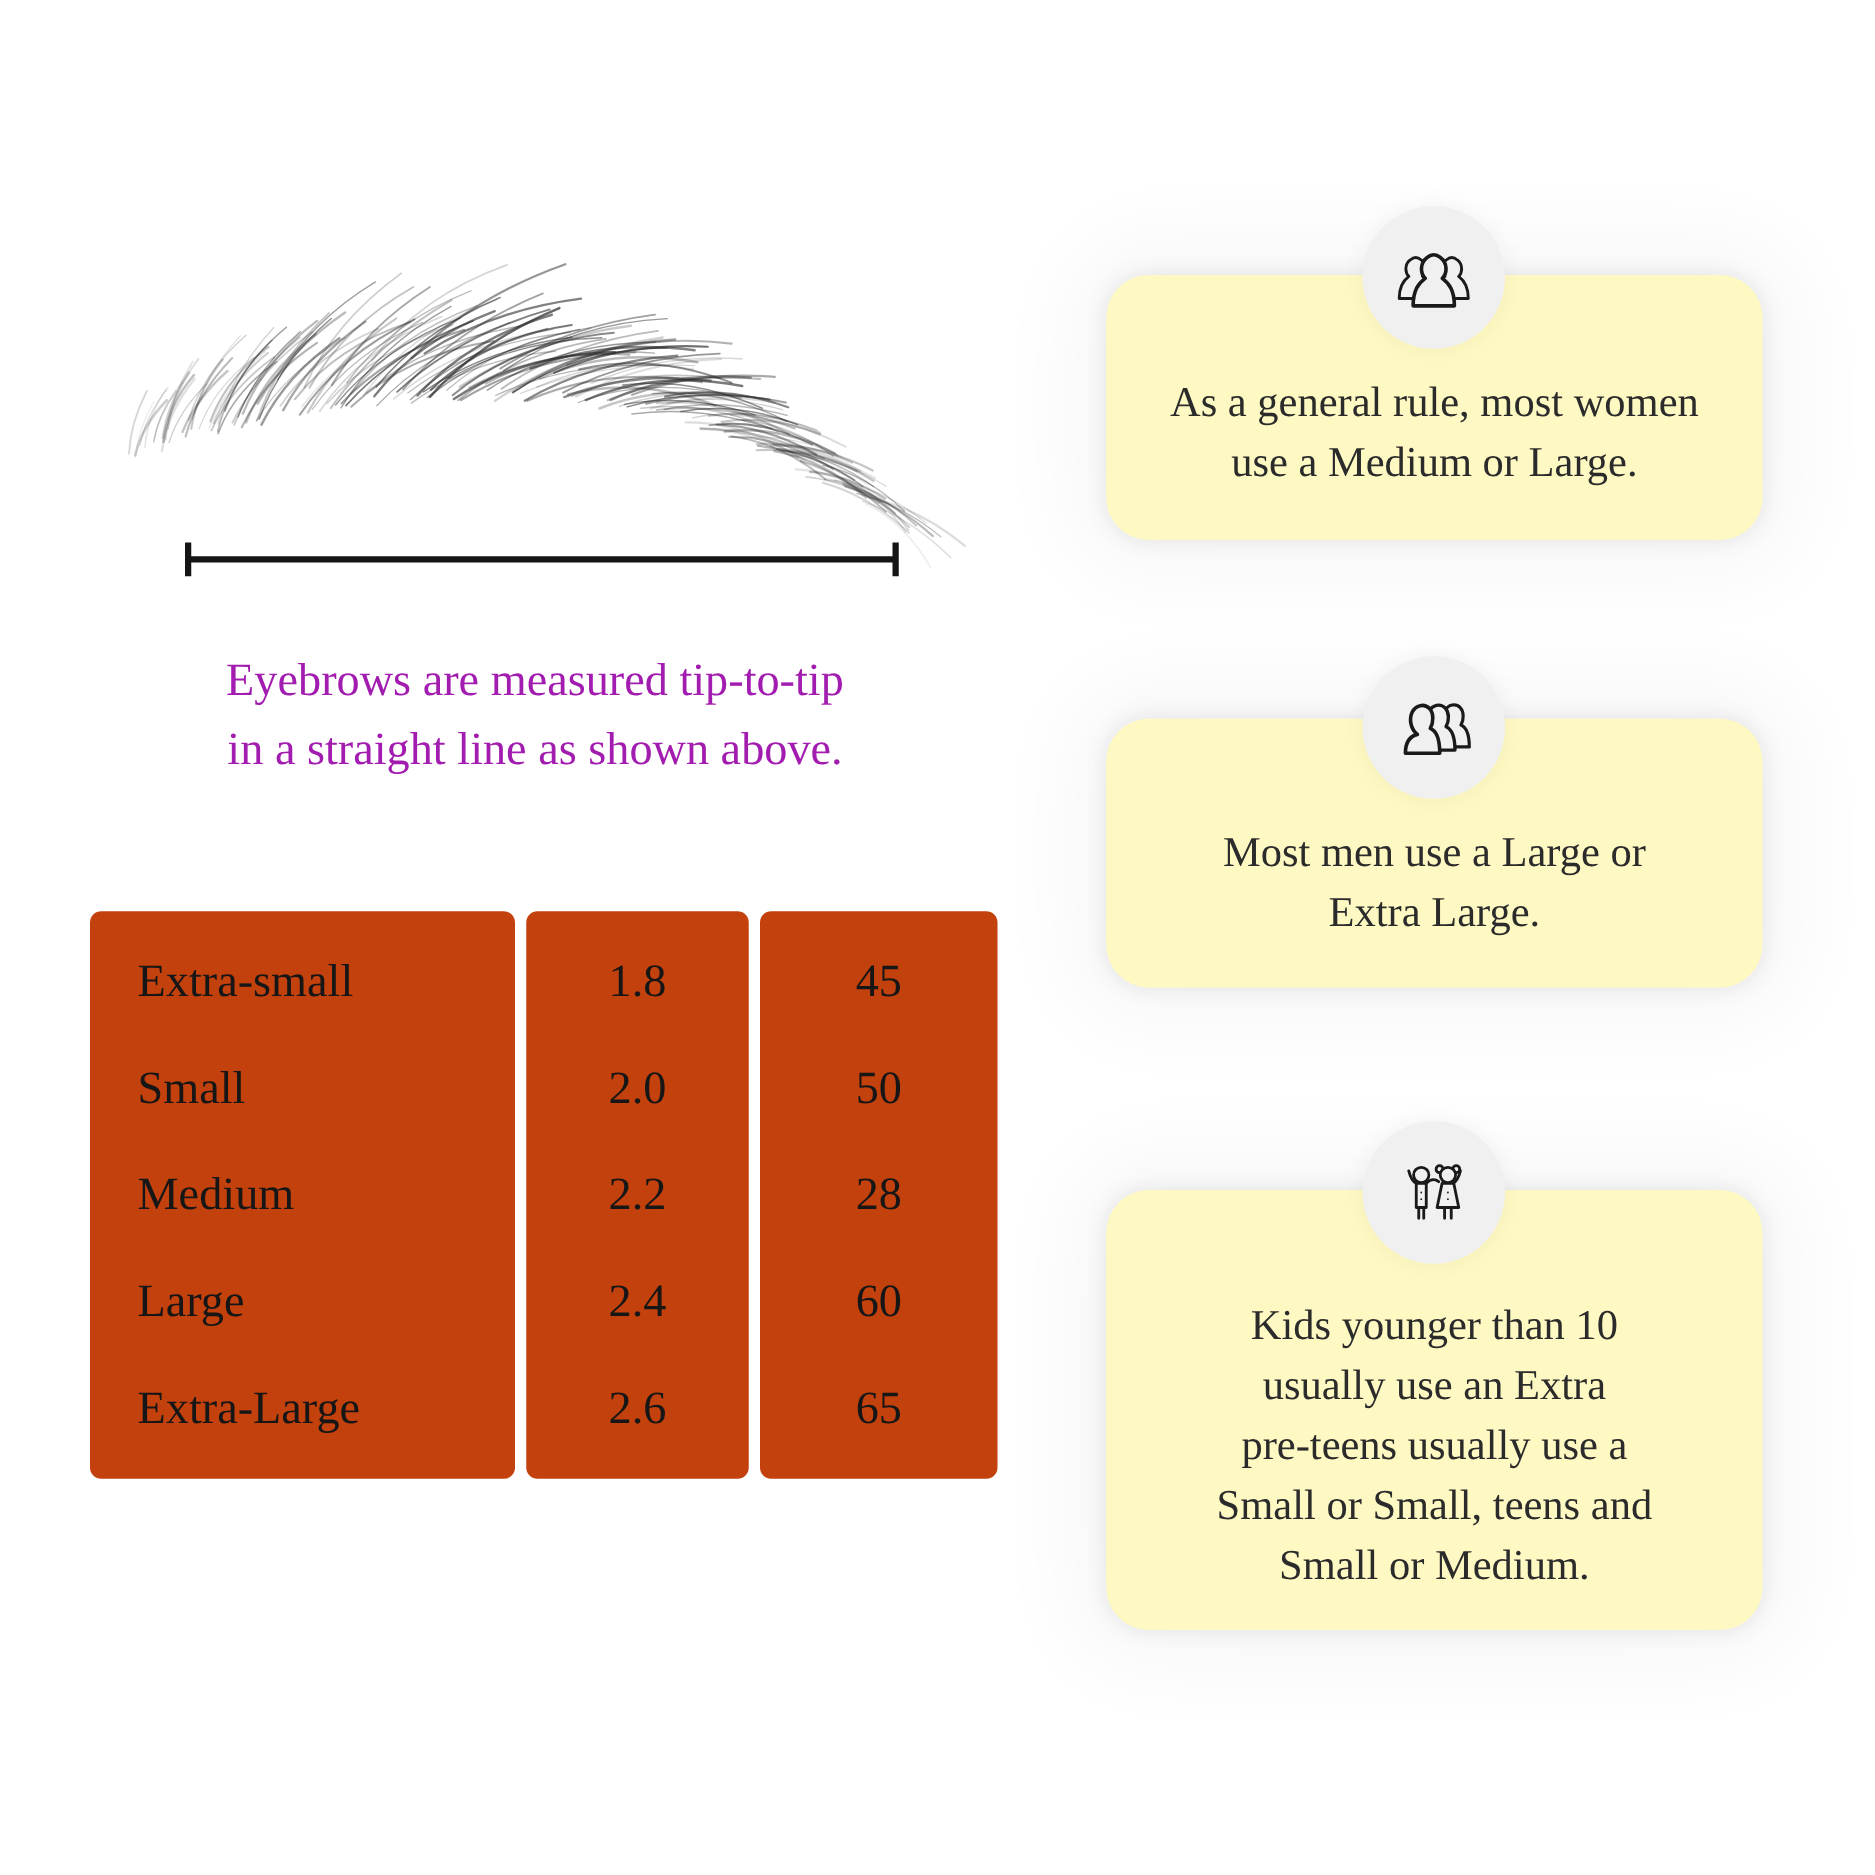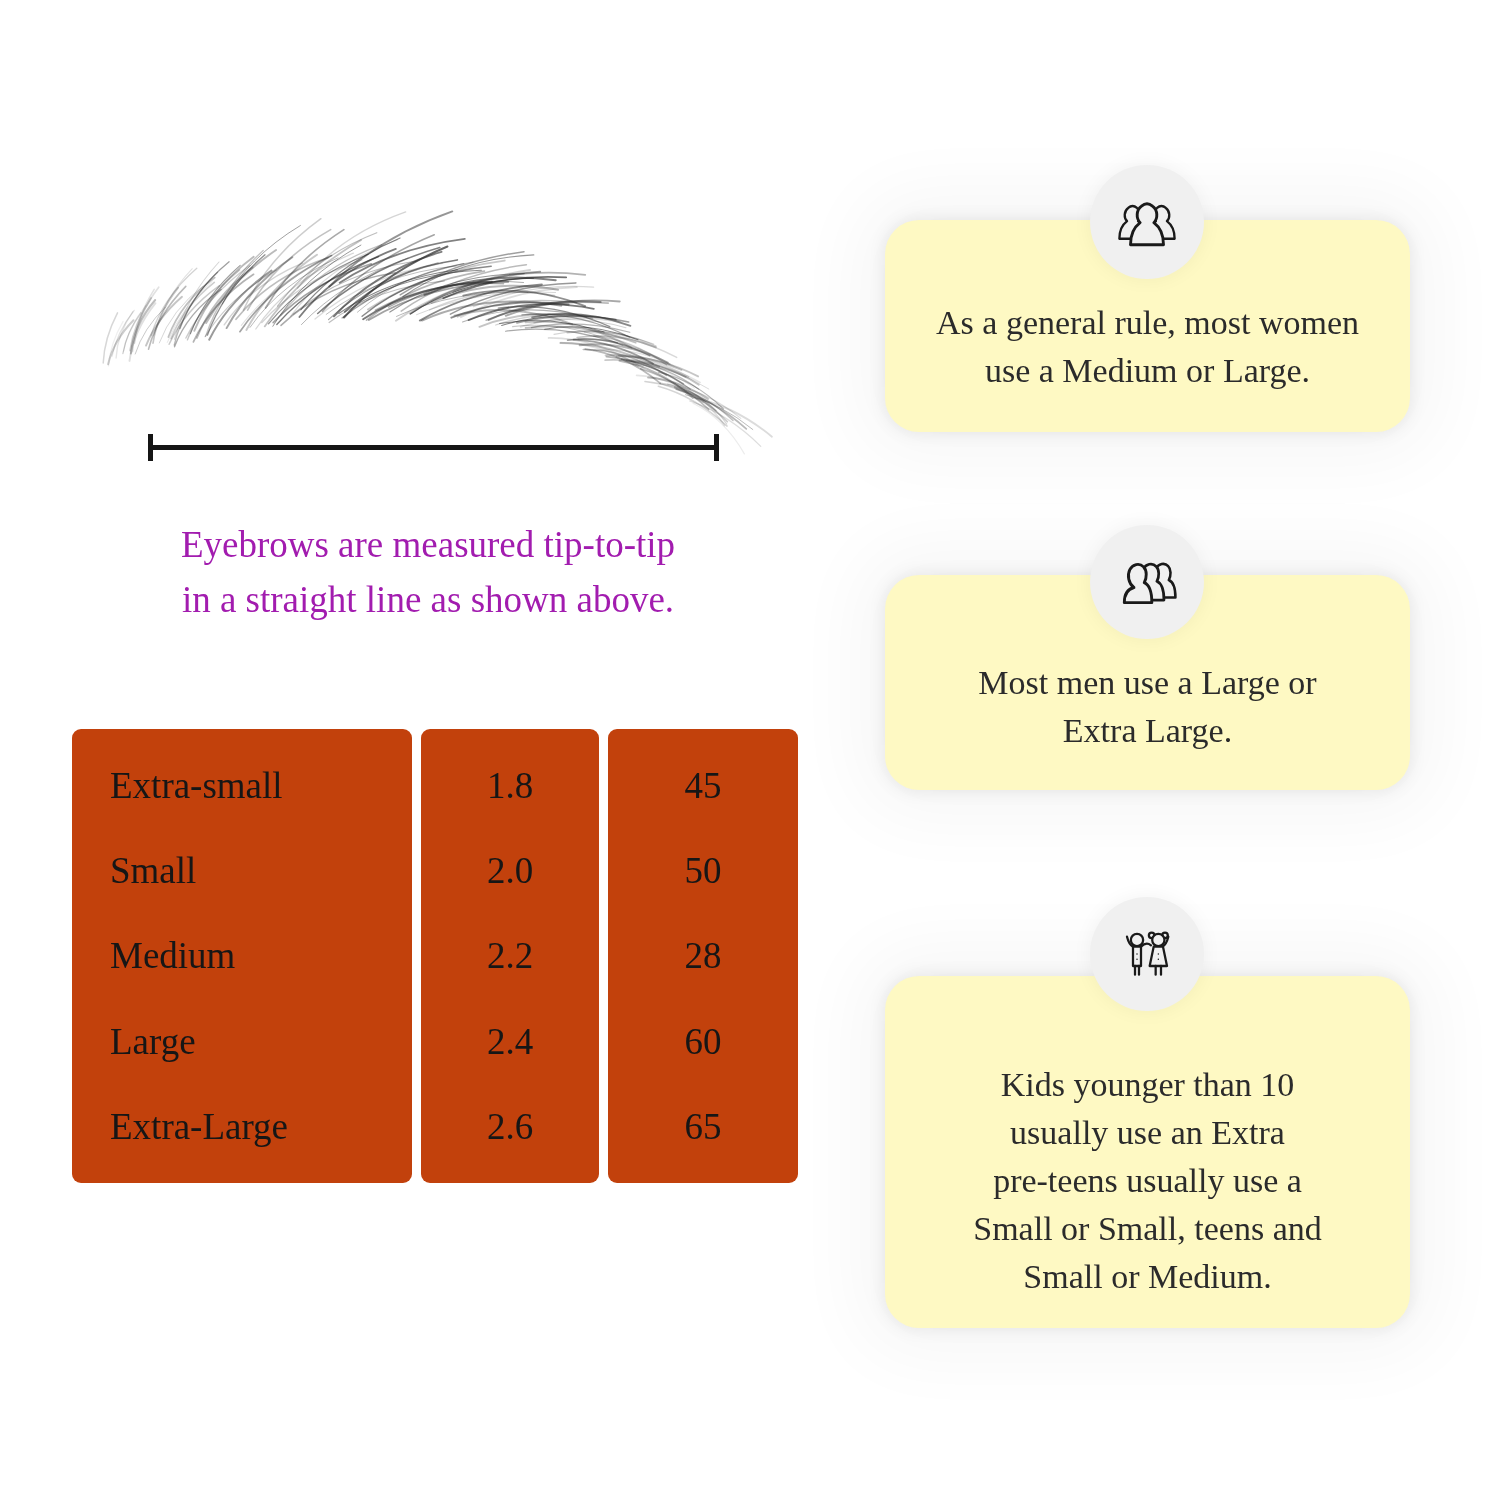--- a/index.html
+++ b/index.html
@@ -37,21 +37,21 @@
   .tcol.nums .cell{justify-content:center;}
 
   
   .card{position:absolute;left:885px;width:525px;background:#fef9c3;border-radius:34px;
         box-shadow:0 0 18px rgba(0,0,0,.09),0 0 70px 30px rgba(0,0,0,.035);
         display:flex;flex-direction:column;justify-content:center;box-sizing:border-box;
         text-align:center;font-size:34px;line-height:48px;color:#2b2b2b;}
   .card span{display:block;}
   .card.card1{top:220px;height:212px;padding-top:42px;}
   .card.card2{top:575px;height:215px;padding-top:48px;}
-  .card.card3{top:976px;height:352px;padding-top:58px;align-items:center;}
+  .card.card3{top:952px;height:352px;padding-top:58px;align-items:center;}
 
   .icon-circle{position:absolute;left:1090px;width:114px;height:114px;border-radius:50%;
                background:#f0f0f0;box-shadow:0 0 20px rgba(0,0,0,.05);
                display:flex;align-items:center;justify-content:center;}
   .icon-circle.p1{top:165px;}
   .icon-circle.p2{top:525px;}
   .icon-circle.p3{top:897px;}
   .icon-circle svg{display:block;}
 </style>
 </head>

